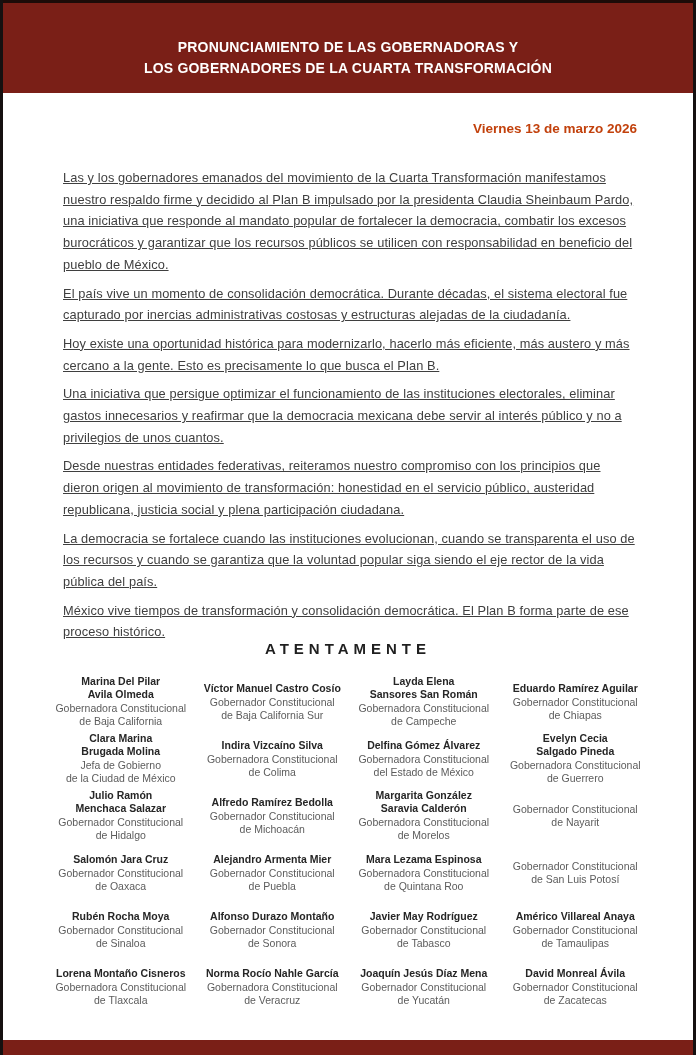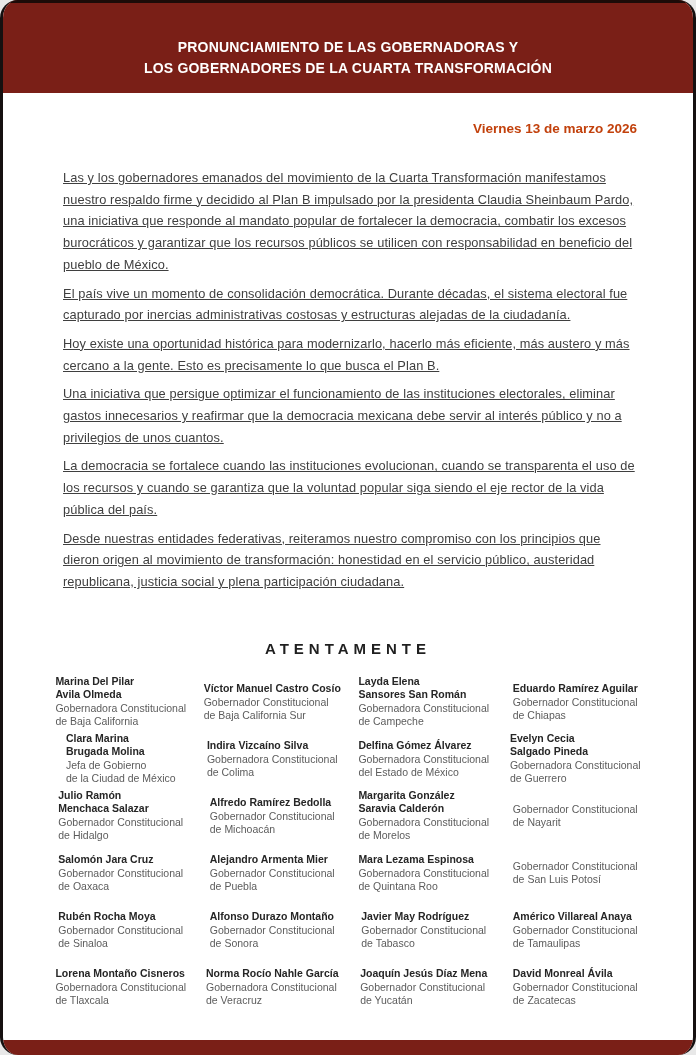--- a/index.html
+++ b/index.html
@@ -6,21 +6,20 @@
   .page {
     position:relative;
     width:696px; height:1055px;
     margin:0 auto;
     background:#ffffff;
     box-sizing:border-box;
     border-left:3px solid var(--edge,#151010);
     border-right:3px solid var(--edge,#151010);
     overflow:hidden;
     font-family:"Liberation Sans","DejaVu Sans",sans-serif;
-    border-radius:18px;
   }
   .banner {
     background:var(--band,#7a1f17);
     border-top:3px solid #1d0b08;
     color:#ffffff;
     text-align:center;
     padding:13px 12px 14px;
     font-weight:700;
     font-size:14px;
     line-height:21px;
@@ -56,21 +55,21 @@
     margin:0 40px;
   }
   .sig-grid {
     margin:16px 46px 0;
     display:grid;
     grid-template-columns:repeat(4,1fr);
     column-gap:8px;
     grid-auto-rows:57px;
     align-items:center;
     justify-items:center;
-    text-align:left;
+    text-align:center;
   }
   .sig { max-width:158px; }
   .sig .name {
     display:block;
     font-weight:700;
     font-size:10.5px;
     line-height:13px;
     color:#262626;
     white-space:pre-line;
   }
@@ -101,22 +100,23 @@
 
   <div class="date-row">
     <span>Viernes 13 de marzo 2026</span>
   </div>
 
   <div class="content">
     <p>Las y los gobernadores emanados del movimiento de la Cuarta Transformación manifestamos nuestro respaldo firme y decidido al Plan B impulsado por la presidenta Claudia Sheinbaum Pardo, una iniciativa que responde al mandato popular de fortalecer la democracia, combatir los excesos burocráticos y garantizar que los recursos públicos se utilicen con responsabilidad en beneficio del pueblo de México.</p>
       <p>El país vive un momento de consolidación democrática. Durante décadas, el sistema electoral fue capturado por inercias administrativas costosas y estructuras alejadas de la ciudadanía.</p>
       <p>Hoy existe una oportunidad histórica para modernizarlo, hacerlo más eficiente, más austero y más cercano a la gente. Esto es precisamente lo que busca el Plan B.</p>
       <p>Una iniciativa que persigue optimizar el funcionamiento de las instituciones electorales, eliminar gastos innecesarios y reafirmar que la democracia mexicana debe servir al interés público y no a privilegios de unos cuantos.</p>
+      <p>Desde nuestras entidades federativas, reiteramos nuestro compromiso con los principios que dieron origen al movimiento de transformación: honestidad en el servicio público, austeridad republicana, justicia social y plena participación ciudadana.</p>
       <p>La democracia se fortalece cuando las instituciones evolucionan, cuando se transparenta el uso de los recursos y cuando se garantiza que la voluntad popular siga siendo el eje rector de la vida pública del país.</p>
-      <p>Desde nuestras entidades federativas, reiteramos nuestro compromiso con los principios que dieron origen al movimiento de transformación: honestidad en el servicio público, austeridad republicana, justicia social y plena participación ciudadana.</p>
+      <p>México vive tiempos de transformación y consolidación democrática. El Plan B forma parte de ese proceso histórico.</p>
   </div>
 
   <div class="closing">
     <span>ATENTAMENTE</span>
   </div>
 
   <div class="sig-grid">
     <div class="sig">
         <span class="name">Marina Del Pilar
 Avila Olmeda</span>

